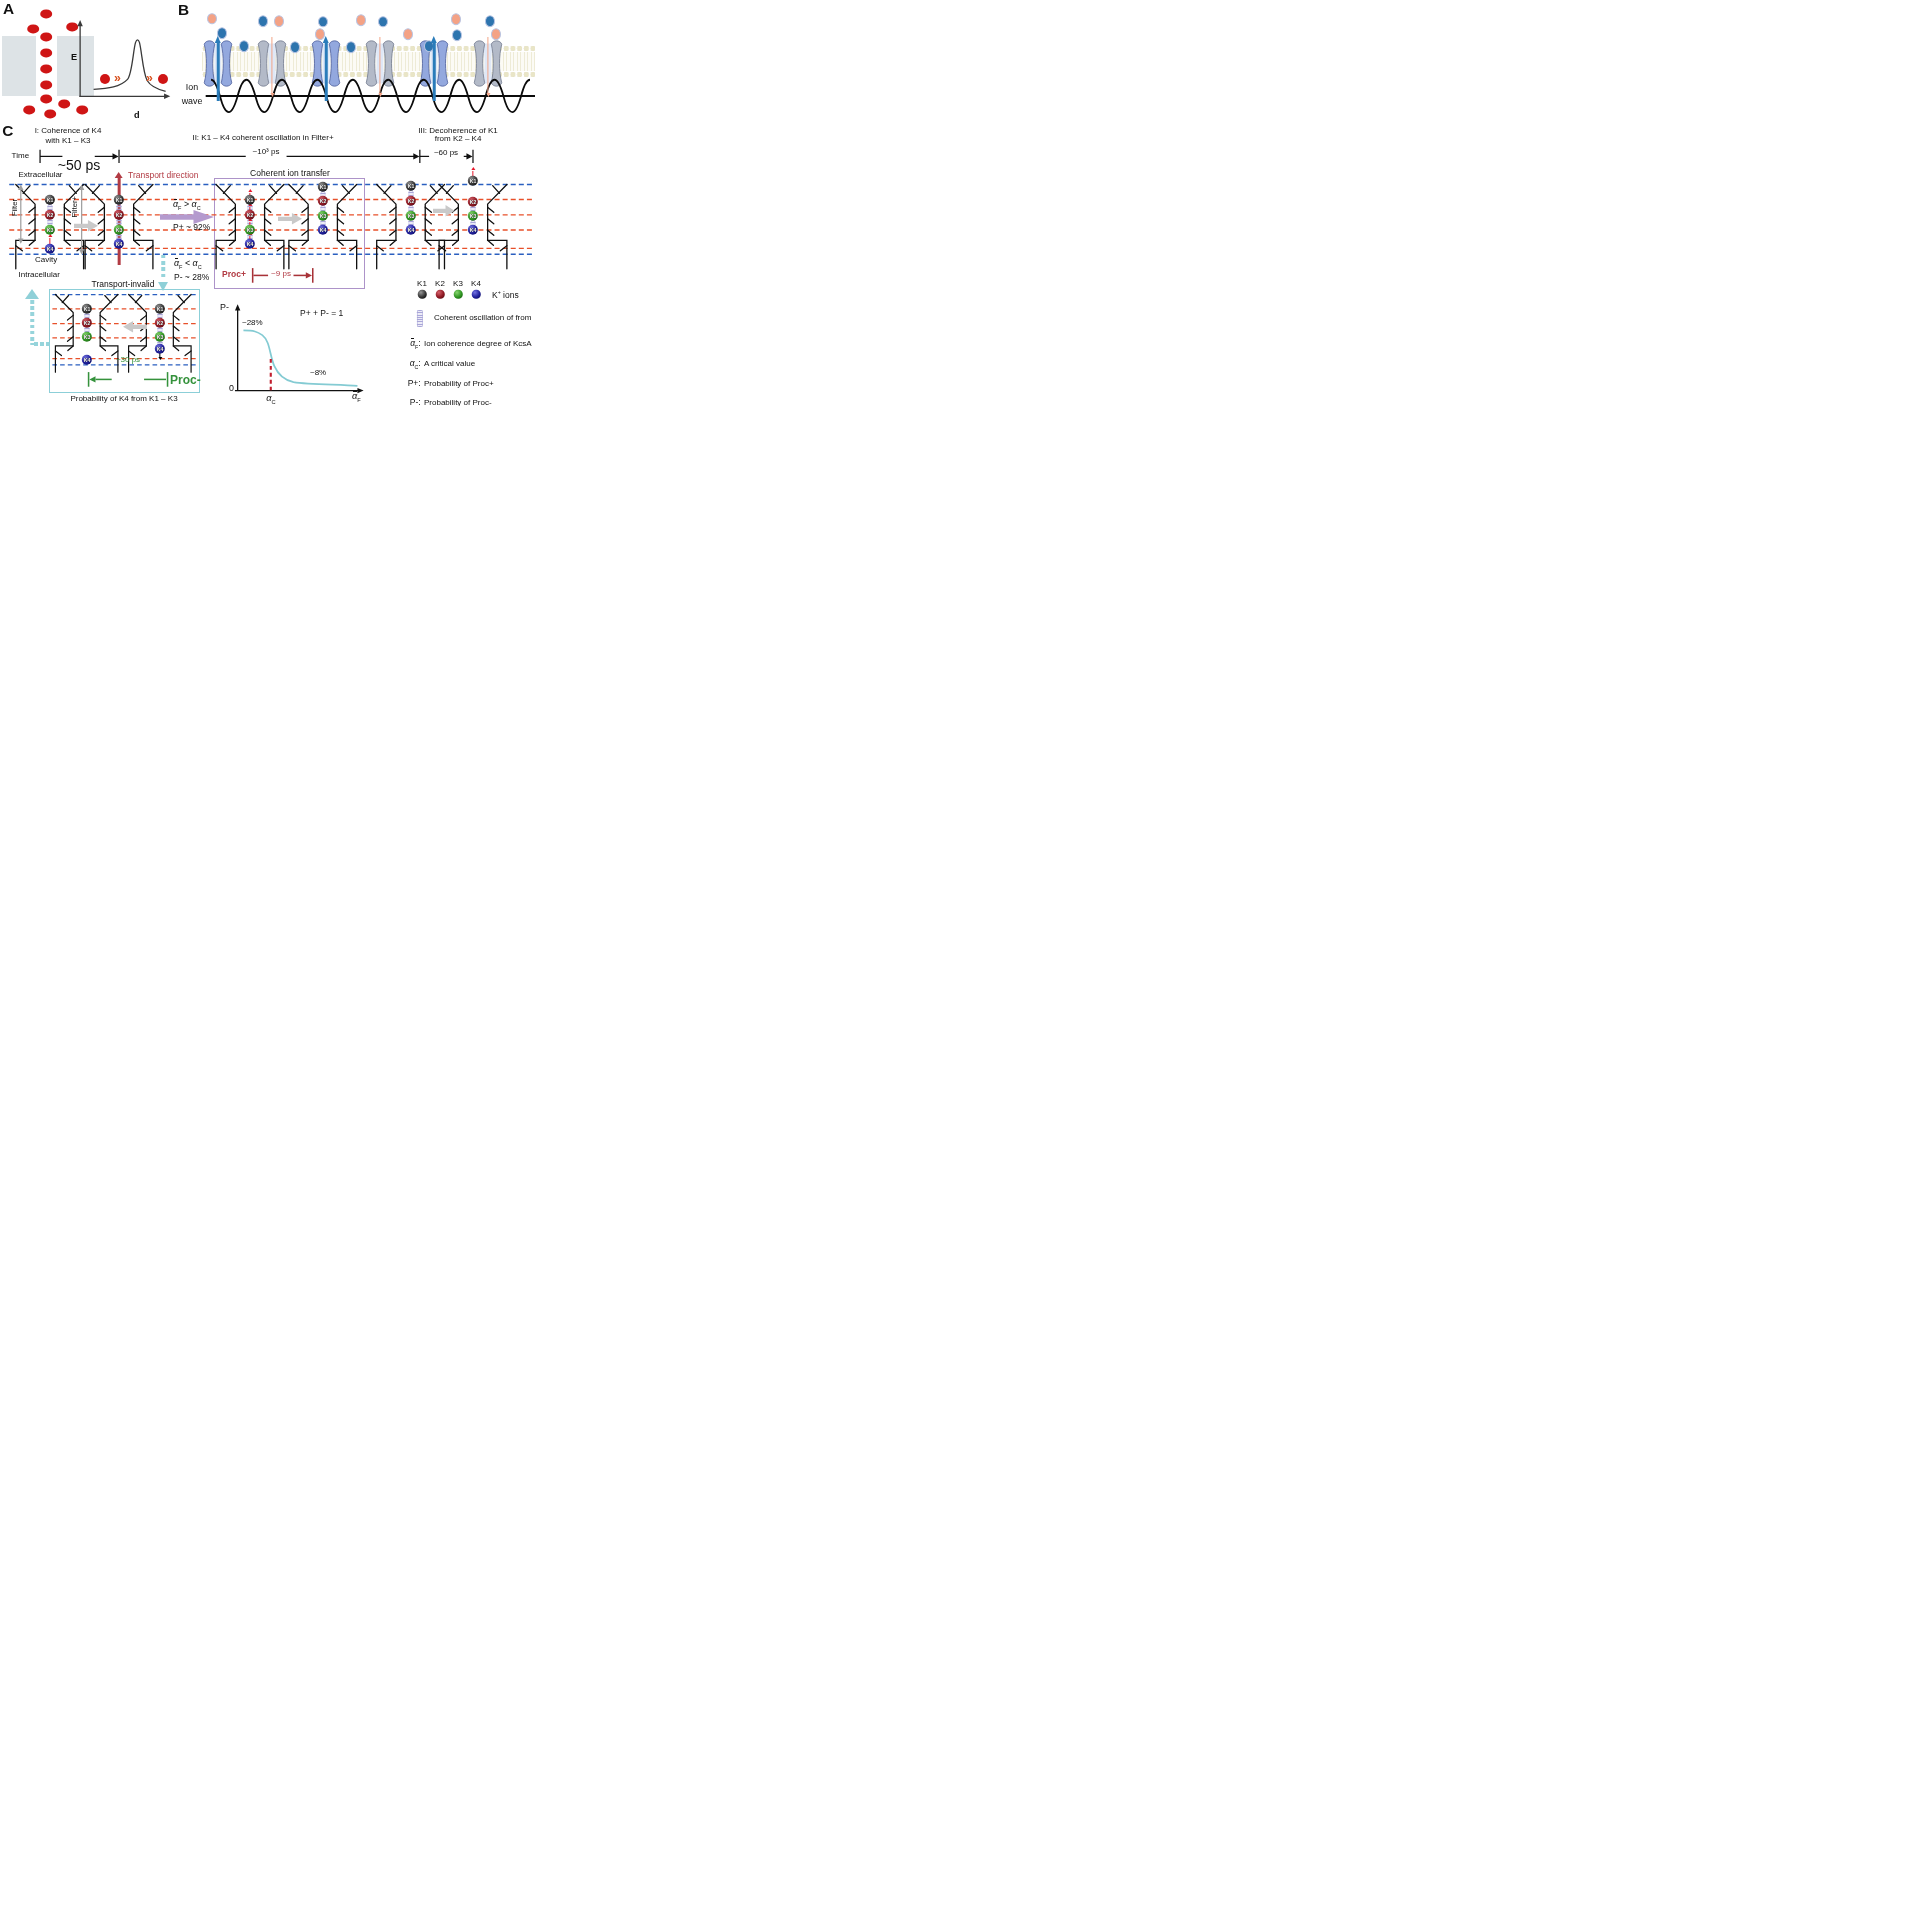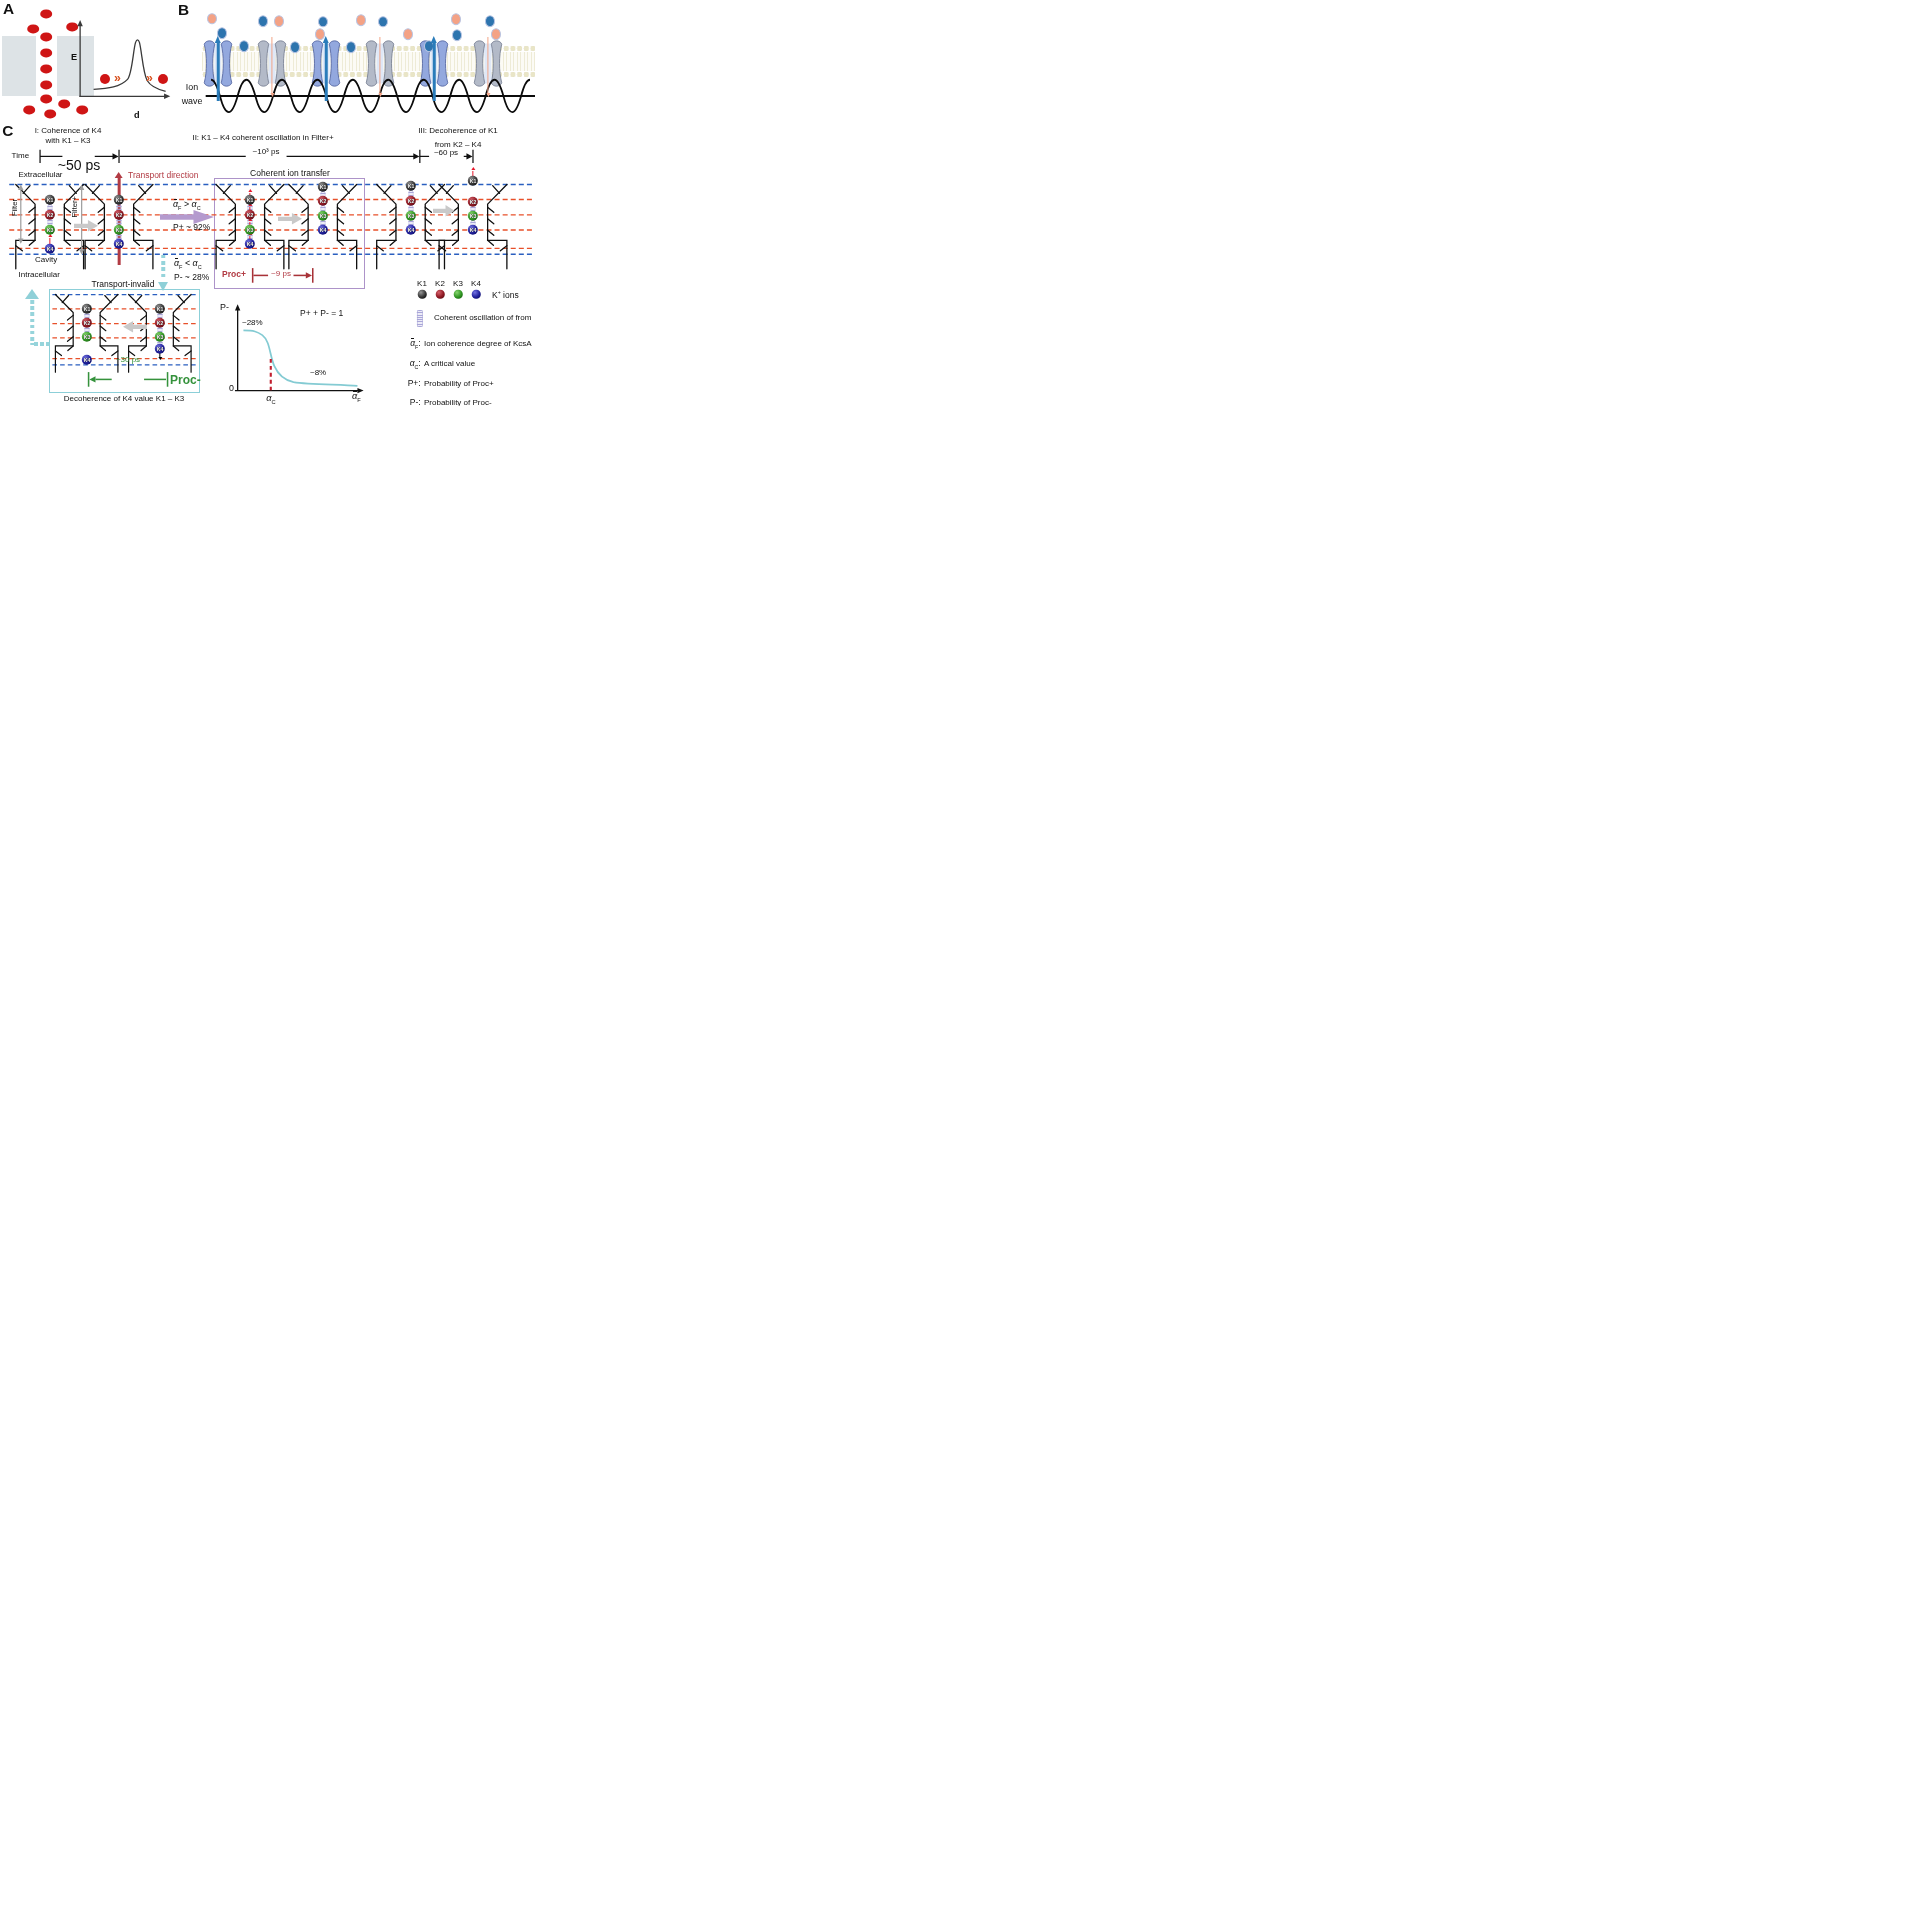--- a/index.html
+++ b/index.html
@@ -171,21 +171,21 @@
   <div class="marrow-s" style="left:488px;top:37px;height:56px"></div>
 
   <div class="t cx" style="left:192px;top:83px;font-size:8.9px">Ion</div>
   <div class="t cx" style="left:192px;top:97px;font-size:8.9px">wave</div>
 
   <div class="t panel-letter" style="left:2.3px;top:123px">C</div>
   <div class="t hdr cx" style="left:68px;top:127px">I: Coherence of K4</div>
   <div class="t hdr cx" style="left:68px;top:137px">with K1 – K3</div>
   <div class="t hdr cx" style="left:263px;top:134px">II: K1 – K4 coherent oscillation in Filter+</div>
   <div class="t hdr cx" style="left:458px;top:127px">III: Decoherence of K1</div>
-  <div class="t hdr cx" style="left:458px;top:141px">from K2 – K4</div>
+  <div class="t hdr cx" style="left:458px;top:135px">from K2 – K4</div>
   <div class="t" style="left:11.6px;top:152px;font-size:8px">Time</div>
   <div class="t cx" style="left:79px;top:158px;font-size:14px">~50 ps</div>
   <div class="t cx" style="left:266px;top:148px;font-size:8px">~10³ ps</div>
   <div class="t cx" style="left:446px;top:149px;font-size:8px">~60 ps</div>
 
   <div class="t" style="left:18.5px;top:171px;font-size:8px">Extracellular</div>
   <div class="t" style="left:35px;top:256px;font-size:8px">Cavity</div>
   <div class="t" style="left:18.5px;top:271px;font-size:8px">Intracellular</div>
   <div class="t rot" style="left:10.8px;top:199px;font-size:7.7px">Filter</div>
   <div class="t rot" style="left:71px;top:196px;font-size:7.7px">Filter+</div>
@@ -193,21 +193,21 @@
   <div class="t cx" style="left:290px;top:169px;font-size:8.5px">Coherent ion transfer</div>
 
   <div class="t" style="left:173px;top:200px;font-size:8.9px"><span class="abar">α</span><sub>F</sub><span> &gt; </span><span class="ital">α</span><sub>C</sub></div>
   <div class="t" style="left:173px;top:223px;font-size:8.5px">P+ ~ 92%</div>
   <div class="t" style="left:174px;top:259px;font-size:8.9px"><span class="abar">α</span><sub>F</sub><span> &lt; </span><span class="ital">α</span><sub>C</sub></div>
   <div class="t" style="left:174px;top:273px;font-size:8.5px">P- ~ 28%</div>
 
   <div class="boxoutline" style="left:214px;top:178px;width:149px;height:109px;border:1.5px solid #ad93c9"></div>
   <div class="boxoutline" style="left:49px;top:289px;width:149px;height:102px;border:1.9px solid #8ccfd8"></div>
   <div class="t cx" style="left:123px;top:280px;font-size:8.5px">Transport-invalid</div>
-  <div class="t cx" style="left:124px;top:395px;font-size:8px">Decoherence of K4 value K1 – K3</div>
+  <div class="t cx" style="left:124px;top:395px;font-size:8px">Probability of K4 from K1 – K3</div>
 
   <div class="t b dkred" style="left:222px;top:270px;font-size:8.5px">Proc+</div>
   <div class="t cx dkred" style="left:281px;top:270px;font-size:8px">~9 ps</div>
 
   <div class="t cx green" style="left:128px;top:356px;font-size:8px">~30 ps</div>
   <div class="t b green" style="left:170px;top:374px;font-size:12px">Proc-</div>
 
   <div class="barrow" style="left:74px;top:220px;width:24px;height:11.6px"></div>
   <div class="barrow" style="left:278px;top:213px;width:24px;height:11.6px"></div>
   <div class="barrow" style="left:433px;top:205px;width:21.6px;height:11.6px"></div>

